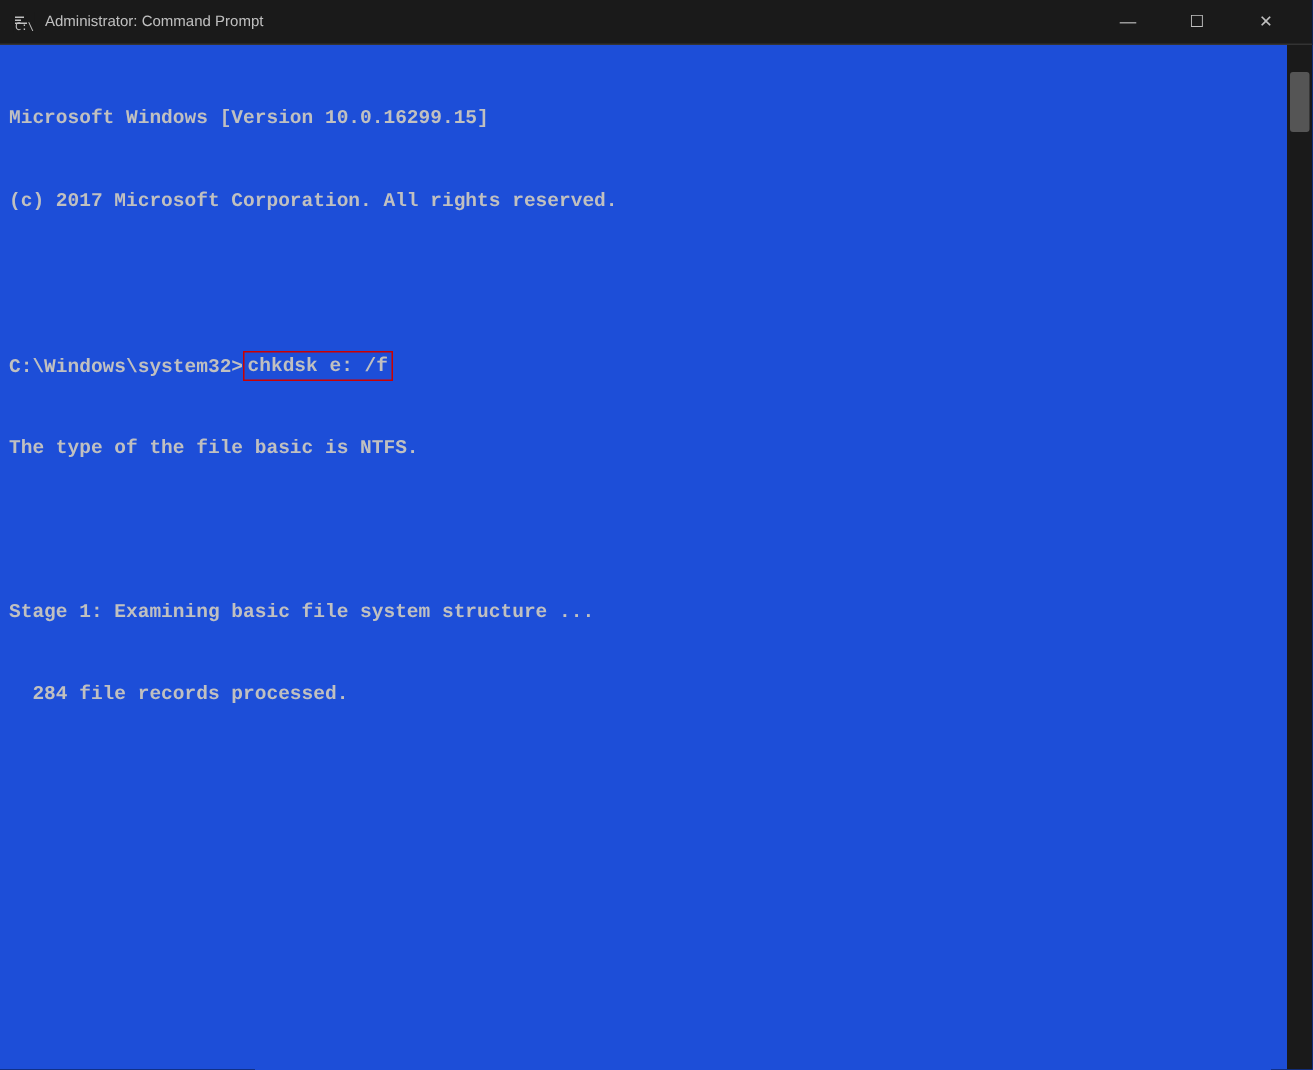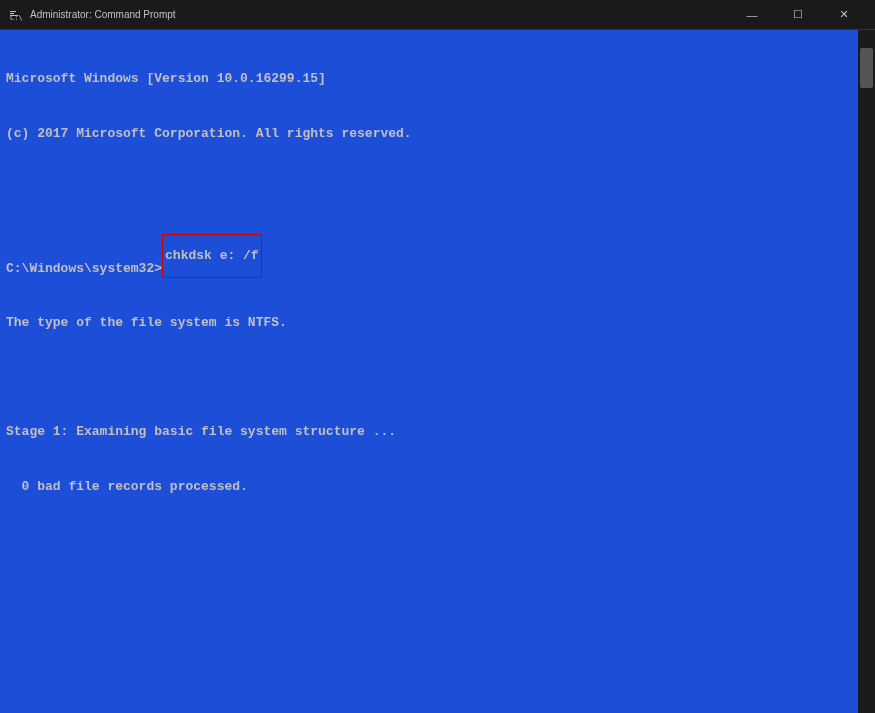--- a/index.html
+++ b/index.html
@@ -126,21 +126,21 @@
     }
 
     .prompt {
       color: #c0c0c0;
     }
 
     .command-highlight {
       background: transparent;
       border: 1px solid #cc0000;
       color: #c0c0c0;
-      padding: 12px 2px;
+      padding: 0 2px;
       display: inline-block;
     }
   </style>
 </head>
 <body>
 
 <div class="window">
 
   <div class="title-bar">
     <div class="title-bar-icon">
@@ -159,24 +159,24 @@
       <button class="title-bar-btn close">✕</button>
     </div>
   </div>
 
   <div class="console-area">
     <div class="console-content">
       <span class="line">Microsoft Windows [Version 10.0.16299.15]</span>
       <span class="line">(c) 2017 Microsoft Corporation. All rights reserved.</span>
       <span class="empty-line"> </span>
       <span class="line command-line"><span class="prompt">C:\Windows\system32&gt;</span><span class="command-highlight">chkdsk e: /f</span></span>
-      <span class="line">The type of the file system is NTFS.</span>
+      <span class="line">The type of the file basic is NTFS.</span>
       <span class="empty-line"> </span>
       <span class="line">Stage 1: Examining basic file system structure ...</span>
-      <span class="line">  0 bad file records processed.</span>
+      <span class="line">  284 file records processed.</span>
       <span class="empty-line"> </span>
       
       
       
       
       
       
       
       
       

